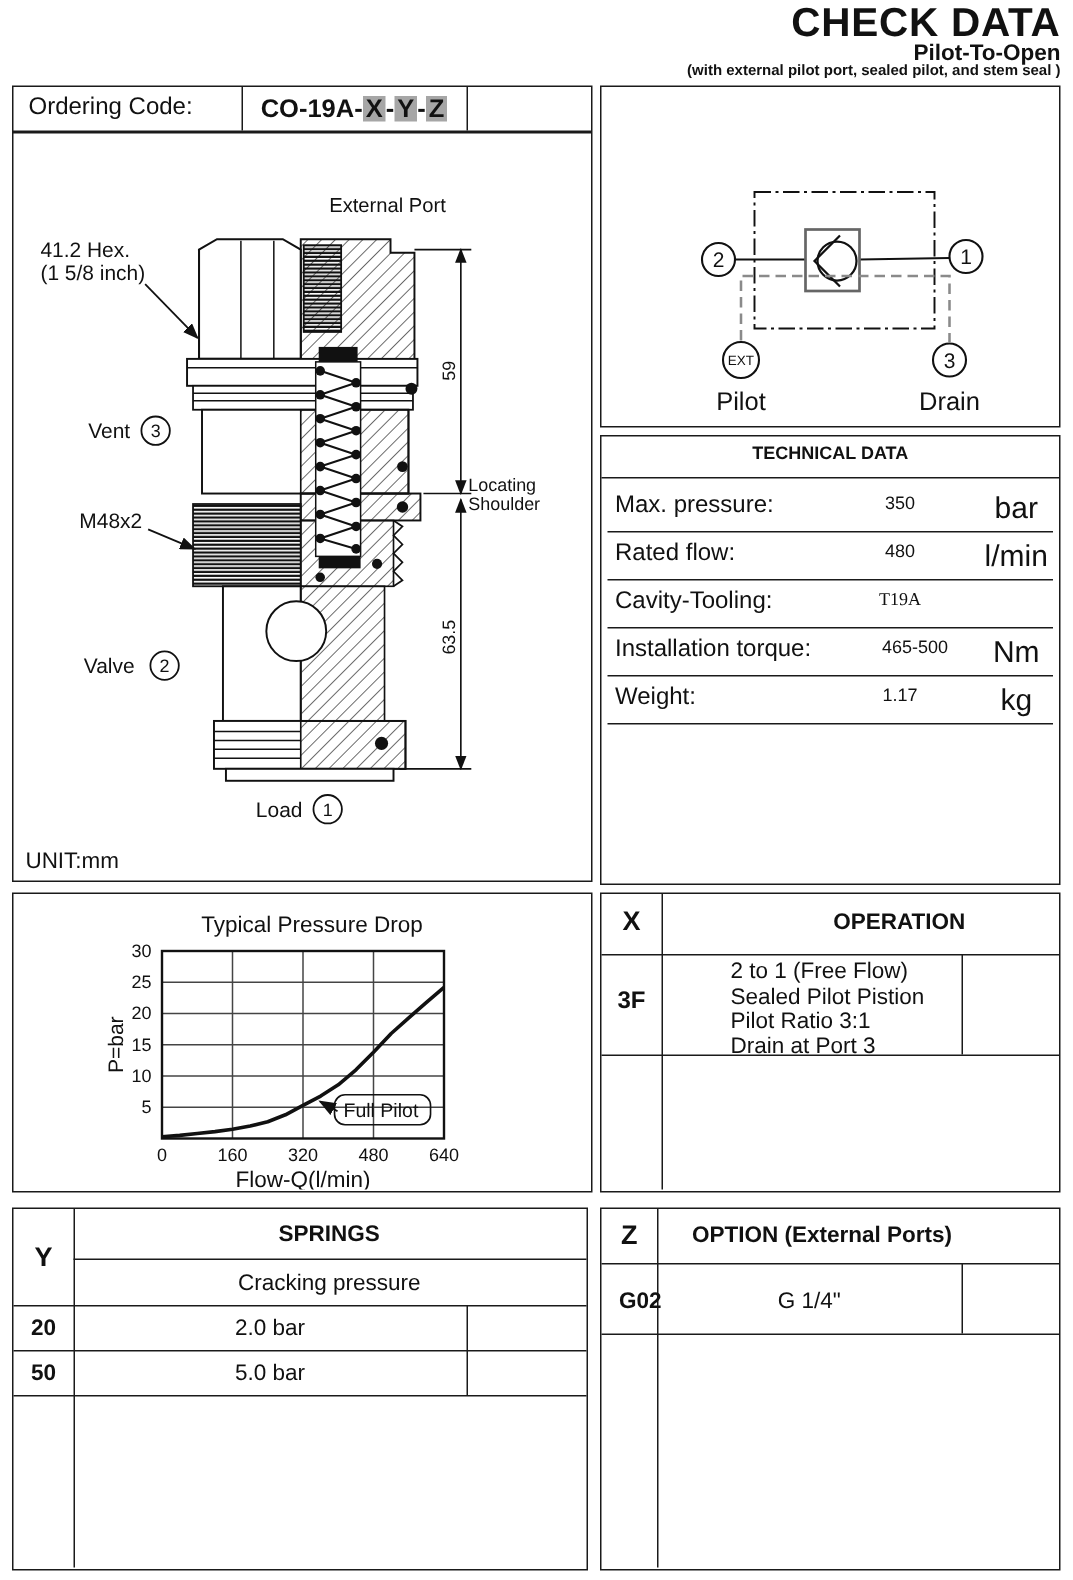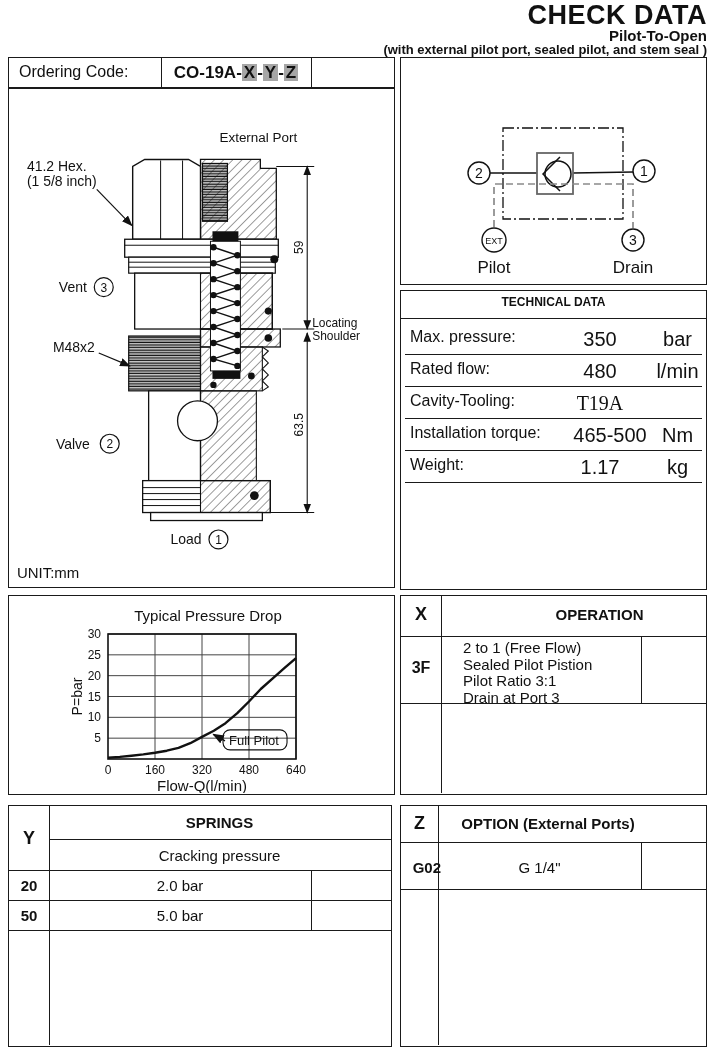--- a/index.html
+++ b/index.html
@@ -1,34 +1,34 @@
 <!DOCTYPE html>
 <html><head>
 <meta charset="utf-8">
 <style>
   html,body{margin:0;padding:0;background:#fff;}
   body{width:715px;height:1053px;position:relative;font-family:"Liberation Sans",sans-serif;color:#111;}
-  .abs{position:absolute;}
+  .abs{position:absolute;margin-left:24px;}
   .box{position:absolute;border:1.6px solid #1a1a1a;background:#fff;box-sizing:border-box;}
   .vline{position:absolute;width:0;border-left:1.3px solid #1a1a1a;}
   .hline{position:absolute;height:0;border-top:1.3px solid #1a1a1a;}
   
   .doc-title{position:absolute;right:8px;top:0;font-size:27px;font-weight:bold;letter-spacing:.5px;}
   .doc-sub{position:absolute;right:8px;top:27px;font-size:15px;font-weight:bold;}
-  .doc-note{position:absolute;right:8px;top:42px;font-size:13px;font-weight:bold;}
+  .doc-note{position:absolute;right:8px;top:42px;font-size:10px;font-weight:bold;}
   
   .ord-label{position:absolute;left:10px;top:5px;font-size:16px;}
   .ord-code{position:absolute;left:152px;top:0;width:150px;height:100%;display:flex;align-items:center;justify-content:center;font-weight:bold;font-size:17px;}
   .codebit{background:#a6a6a6;padding:0 2px;line-height:1.05;}
   
   .tech-title{position:absolute;top:4px;left:0;width:100%;text-align:center;font-weight:bold;font-size:12px;}
   .tech-rows{position:absolute;left:4px;right:4px;top:32px;}
   .trow{position:relative;height:31px;border-bottom:1.4px solid #1a1a1a;}
   .trow .lb{position:absolute;left:5px;top:5px;font-size:16px;}
-  .trow .val{position:absolute;left:145px;width:100px;top:5px;text-align:center;font-size:20px;}
+  .trow .val{position:absolute;left:145px;width:100px;top:5px;text-align:center;font-size:12px;}
   .trow .un{position:absolute;left:245px;width:55px;top:5px;text-align:center;font-size:20px;}
   .serif{font-family:"Liberation Serif",serif;font-size:17px;}
   
   .colhead{position:absolute;font-weight:bold;text-align:center;}
   .cell-center{position:absolute;text-align:center;font-size:15px;}
   svg text{font-family:"Liberation Sans",sans-serif;fill:#111;}
   .t14{font-size:14px;} .t13{font-size:13.5px;} .t12{font-size:12px;}
   .op-lines div{font-size:15px;line-height:16.5px;}
 </style>
 </head>

